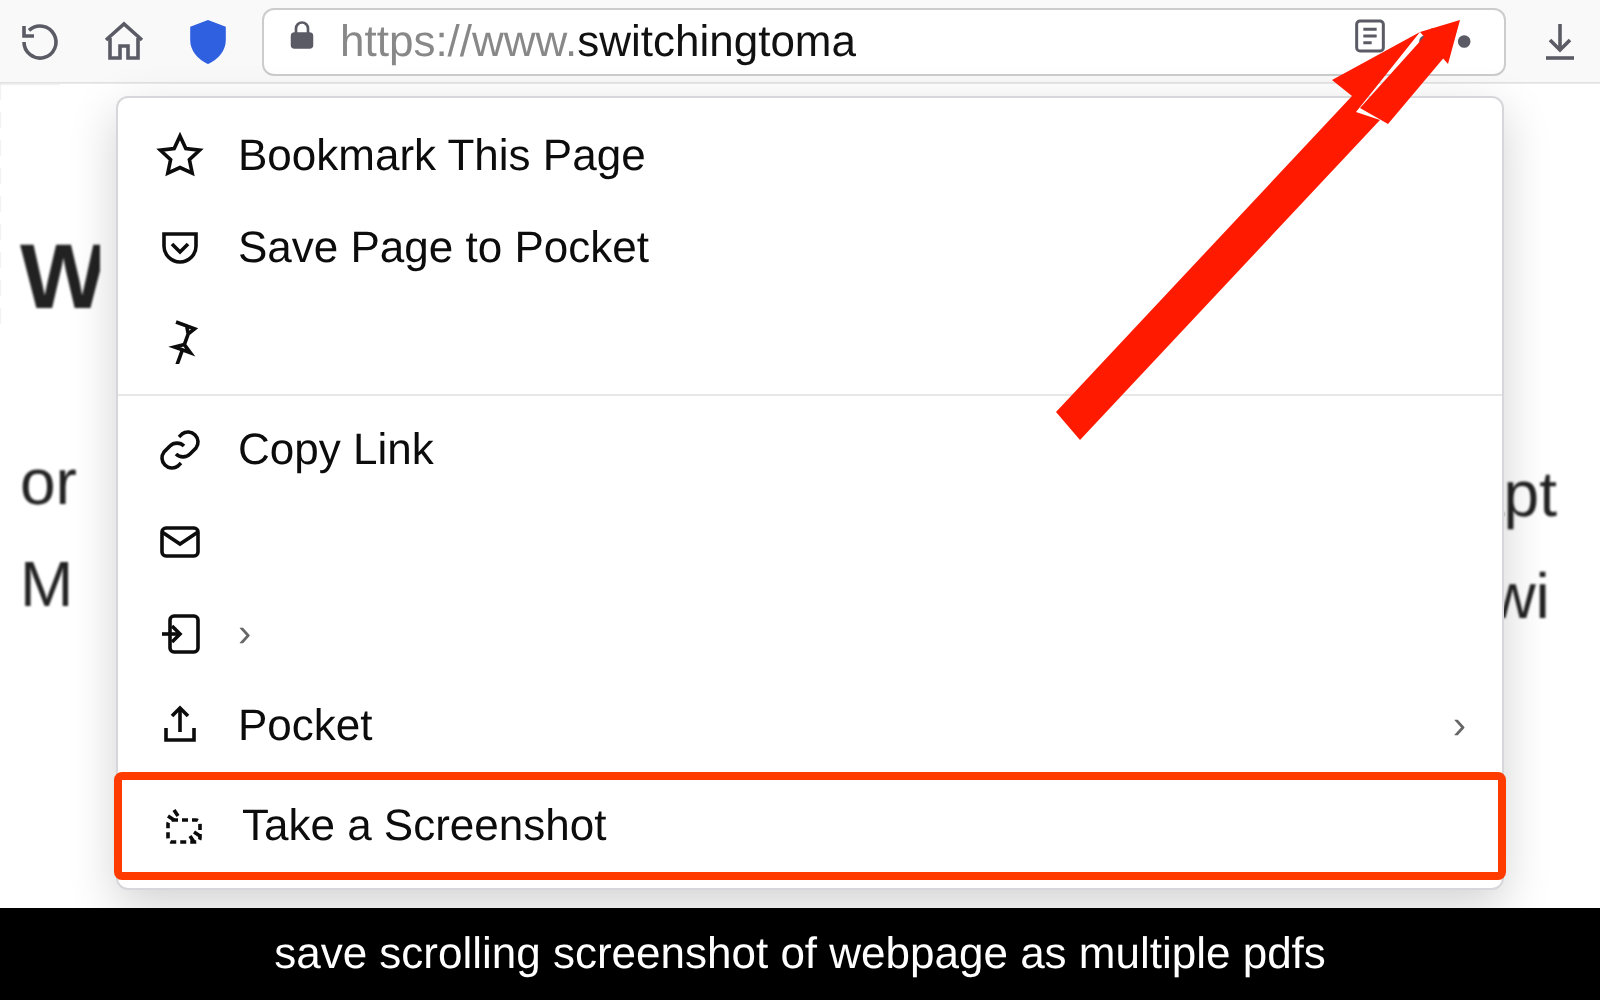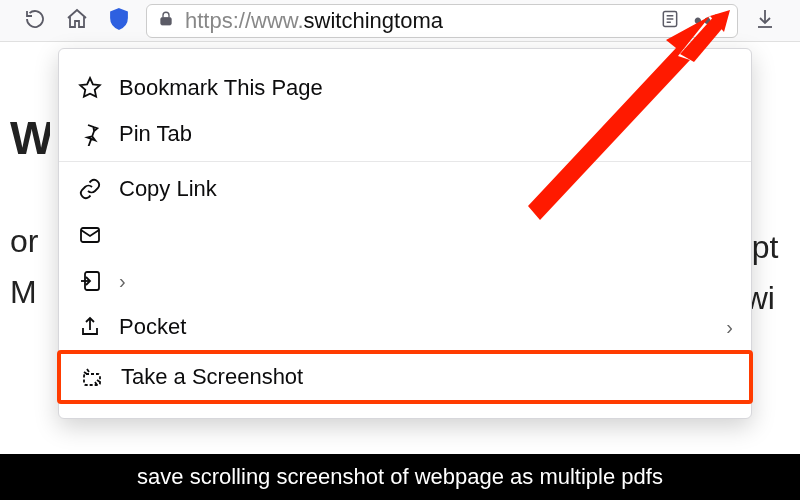--- a/index.html
+++ b/index.html
@@ -1,19 +1,19 @@
 <!DOCTYPE html>
 <html><head>
 <meta charset="utf-8">
 <style>
   * { box-sizing: border-box; margin: 0; padding: 0; }
   body { width: 800px; height: 500px; overflow: hidden; font-family: -apple-system, BlinkMacSystemFont, "Segoe UI", sans-serif; background: #fff; position: relative; }
 
   .toolbar {
-    display: flex; align-items: flex-start; gap: 12px; padding: 4px 20px;
+    display: flex; align-items: center; gap: 12px; padding: 4px 5px;
     height: 42px; background: #f9f9fa; border-bottom: 1px solid #e0e0e0;
     position: relative;
   }
   .tb-btn { color: #555; display: flex; align-items: center; justify-content: center; width: 30px; height: 30px; border-radius: 4px; }
   .tb-btn svg { width: 24px; height: 24px; stroke: #5b5b66; fill: none; stroke-width: 1.8; }
   .shield svg { stroke: #2e60e0; fill: #2e60e0; }
   .urlbar {
     flex: 1; display: flex; align-items: center; gap: 10px;
     background: #fff; border: 1px solid #ccc; border-radius: 6px;
     height: 34px; padding: 0 10px; overflow: hidden;
@@ -31,21 +31,21 @@
     padding: 60px 10px 0 10px; line-height: 1.6;
     display: flex; justify-content: space-between;
   }
   .bg-left { width: 40px; overflow: hidden; }
   .bg-right { width: 72px; overflow: hidden; text-align: left; }
 
   .menu {
     position: absolute; top: 48px; left: 58px; width: 694px;
     background: #fff; border: 1px solid #d7d7db; border-radius: 6px;
     box-shadow: 0 8px 24px rgba(0,0,0,0.18);
-    padding: 16px 0;
+    padding: 6px 0;
   }
   .menu-item {
     display: flex; align-items: center; gap: 16px;
     padding: 10px 18px; font-size: 22px; color: #0c0c0d;
     cursor: default;
   }
   .menu-item .ico { width: 26px; height: 26px; display: flex; align-items: center; justify-content: center; }
   .menu-item .ico svg { width: 24px; height: 24px; stroke: #0c0c0d; fill: none; stroke-width: 1.8; }
   .menu-item .label { flex: 1; }
   .menu-item .chev { color: #666; font-size: 20px; }
@@ -141,24 +141,32 @@
     <span class="ico">
       <svg viewBox="0 0 24 24">
           <path d="M12 2l2.9 6.3 6.9.8-5.1 4.7 1.4 6.8L12 17.8 5.9 20.6l1.4-6.8L2.2 9.1l6.9-.8L12 2z"></path>
         </svg>
     </span>
     <span class="label">Bookmark This Page</span>
   </div>
   <div class="menu-item">
     <span class="ico">
       <svg viewBox="0 0 24 24">
+          <path d="M4 5h16v6a8 8 0 0 1-16 0V5z"></path>
+          <path d="M8 10l4 4 4-4"></path>
+        </svg>
+    </span>
+    <span class="label">Save Page to Pocket</span>
+  </div>
+  <div class="menu-item">
+    <span class="ico">
+      <svg viewBox="0 0 24 24">
           <path d="M14 3l7 7-4 1-4 4 1 5-3-3-6 6 6-6-3-3 5 1 4-4 1-4z" transform="rotate(-25 12 12)"></path>
         </svg>
     </span>
-    <span class="label">Pin Tab</span>
   </div>
 
   <div class="sep"></div>
 
   <div class="menu-item">
     <span class="ico">
       <svg viewBox="0 0 24 24">
           <path d="M10 14a5 5 0 0 0 7 0l3-3a5 5 0 0 0-7-7l-1.5 1.5"></path>
           <path d="M14 10a5 5 0 0 0-7 0l-3 3a5 5 0 0 0 7 7l1.5-1.5"></path>
         </svg>

